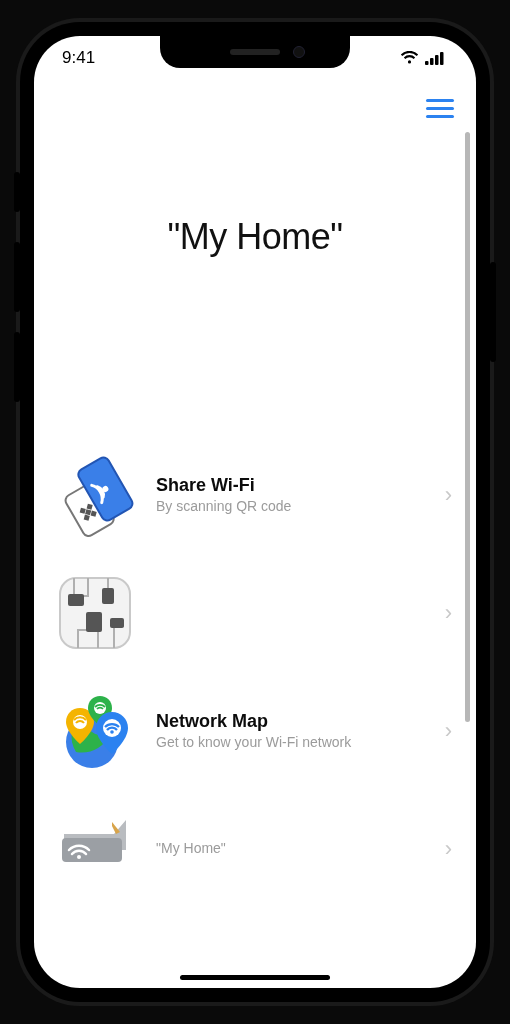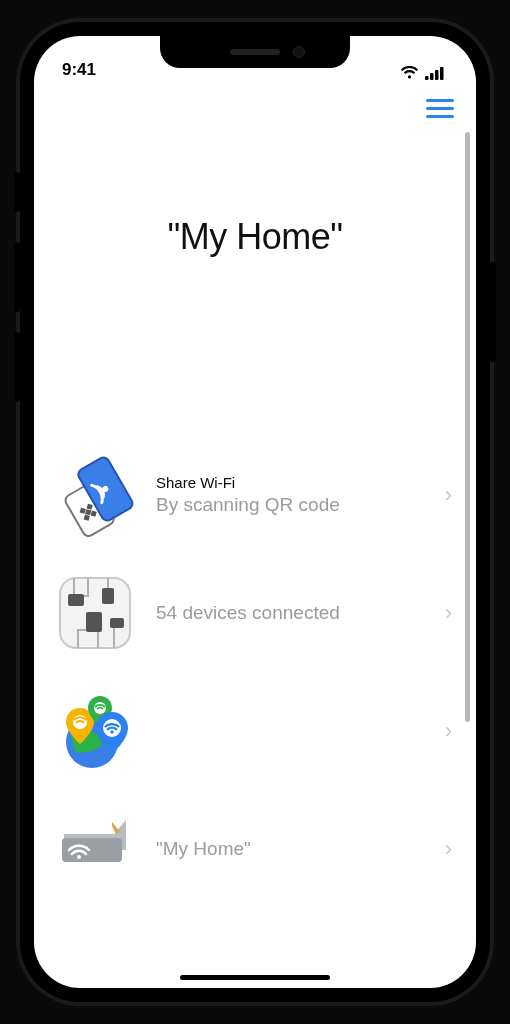--- a/index.html
+++ b/index.html
@@ -45,25 +45,25 @@
     border-bottom-right-radius: 20px;
     z-index: 50;
     display:flex; align-items:center; justify-content:center; gap:50px;
   }
   .speaker { width:50px; height:6px; background:#222; border-radius:3px; }
   .camera { width:12px; height:12px; background:#111; border-radius:50%; border:1px solid #223; position:absolute; right:45px; }
   .status-bar {
     position: relative;
     height: 44px;
     display: flex;
-    align-items: flex-end;
+    align-items: center;
     justify-content: space-between;
     padding: 0 28px;
     font-size: 17px;
-    font-weight: 700;
+    font-weight: 400;
     z-index: 40;
   }
   .status-right { display:flex; align-items:center; gap:6px; transform:translateX(-4px);}
   .nav-bar {
     height: 56px;
     display: flex;
     align-items: center;
     justify-content: flex-end;
     padding: 0 22px;
   }
@@ -81,22 +81,22 @@
   .hero h1 { font-size: 36px; font-weight: 500; color:#111; letter-spacing:-0.5px;}
   .list { padding: 0 4px; }
   .item {
     display:flex; align-items:center;
     padding: 16px 20px 16px 14px;
     gap: 18px;
     cursor:pointer;
   }
   .icon-box { width: 86px; height: 86px; flex-shrink:0; display:flex; align-items:center; justify-content:center; }
   .text-box { flex:1; min-width:0; }
-  .title { font-size: 15px; font-weight:400; color:#0c0c0c; margin-bottom:2px;}
-  .sub { font-size:19px; color:#9b9b9b; line-height:1.25; overflow:hidden; text-overflow:ellipsis;}
+  .title { font-size: 18px; font-weight:700; color:#0c0c0c; margin-bottom:2px;}
+  .sub { font-size:14px; color:#9b9b9b; line-height:1.25; overflow:hidden; text-overflow:ellipsis;}
   .chev { color:#c9c9c9; font-size:22px; font-weight:300; }
   .scroll-ind { position:absolute; right:6px; top:96px; width:5px; height:590px; background:#b7b7b7; border-radius:3px; z-index:30;}
   .home-ind { position:absolute; bottom:8px; left:50%; transform:translateX(-50%); width:150px; height:5px; background:#000; border-radius:3px;}
   svg { display:block; }
 </style>
 </head>
 <body>
 
 <div class="phone">
   <div class="side-btn sb-left1"></div>
@@ -178,21 +178,20 @@
             <g stroke="#b0b0b0" stroke-width="2" fill="none">
               <path d="M20 6v18h14V6M54 6v14M24 76V58h20v18M60 76V54h10"></path>
             </g>
             <rect x="14" y="22" width="16" height="12" rx="2" fill="#555"></rect>
             <rect x="48" y="16" width="12" height="16" rx="2" fill="#555"></rect>
             <rect x="32" y="40" width="16" height="20" rx="2" fill="#555"></rect>
             <rect x="56" y="46" width="14" height="10" rx="2" fill="#555"></rect>
           </svg>
         </div>
         <div class="text-box">
-          <div class="sub">54 devices connected</div>
         </div>
         <div class="chev">›</div>
       </div>
 
       <div class="item">
         <div class="icon-box">
           <svg width="82" height="82" viewBox="0 0 82 82">
             <circle cx="38" cy="52" r="26" fill="#3a7fe8"></circle>
             <path d="M18 42q10-8 20 0t18-4q-2 14-12 20t-22 4q-6-10-4-20z" fill="#2db24a"></path>
             <g>
@@ -213,20 +212,22 @@
               <path d="M58 22c-9 0-16 7-16 16 0 12 16 26 16 26s16-14 16-26c0-9-7-16-16-16z" fill="#2b82f0"></path>
               <circle cx="58" cy="38" r="9" fill="#fff"></circle>
               <g stroke="#2b82f0" stroke-width="2.3" fill="none">
                   <path d="M53 40a6.5 6.5 0 0110 0M51 37a10 10 0 0114 0"></path>
                 </g>
               <circle cx="58" cy="42" r="1.8" fill="#2b82f0"></circle>
             </g>
           </svg>
         </div>
         <div class="text-box">
+          <div class="title">Network Map</div>
+          <div class="sub">Get to know your Wi-Fi network</div>
         </div>
         <div class="chev">›</div>
       </div>
 
       <div class="item" style="padding-bottom:0;">
         <div class="icon-box" style="align-items:flex-start; padding-top:4px;">
           <svg width="82" height="52" viewBox="0 0 82 52">
             <path d="M10 24h50l12-14v30H10z" fill="#b9bcc0"></path>
             <rect x="8" y="28" width="60" height="24" rx="4" fill="#9b9fa4"></rect>
             <g stroke="#fff" stroke-width="2.5" fill="none" stroke-linecap="round">

